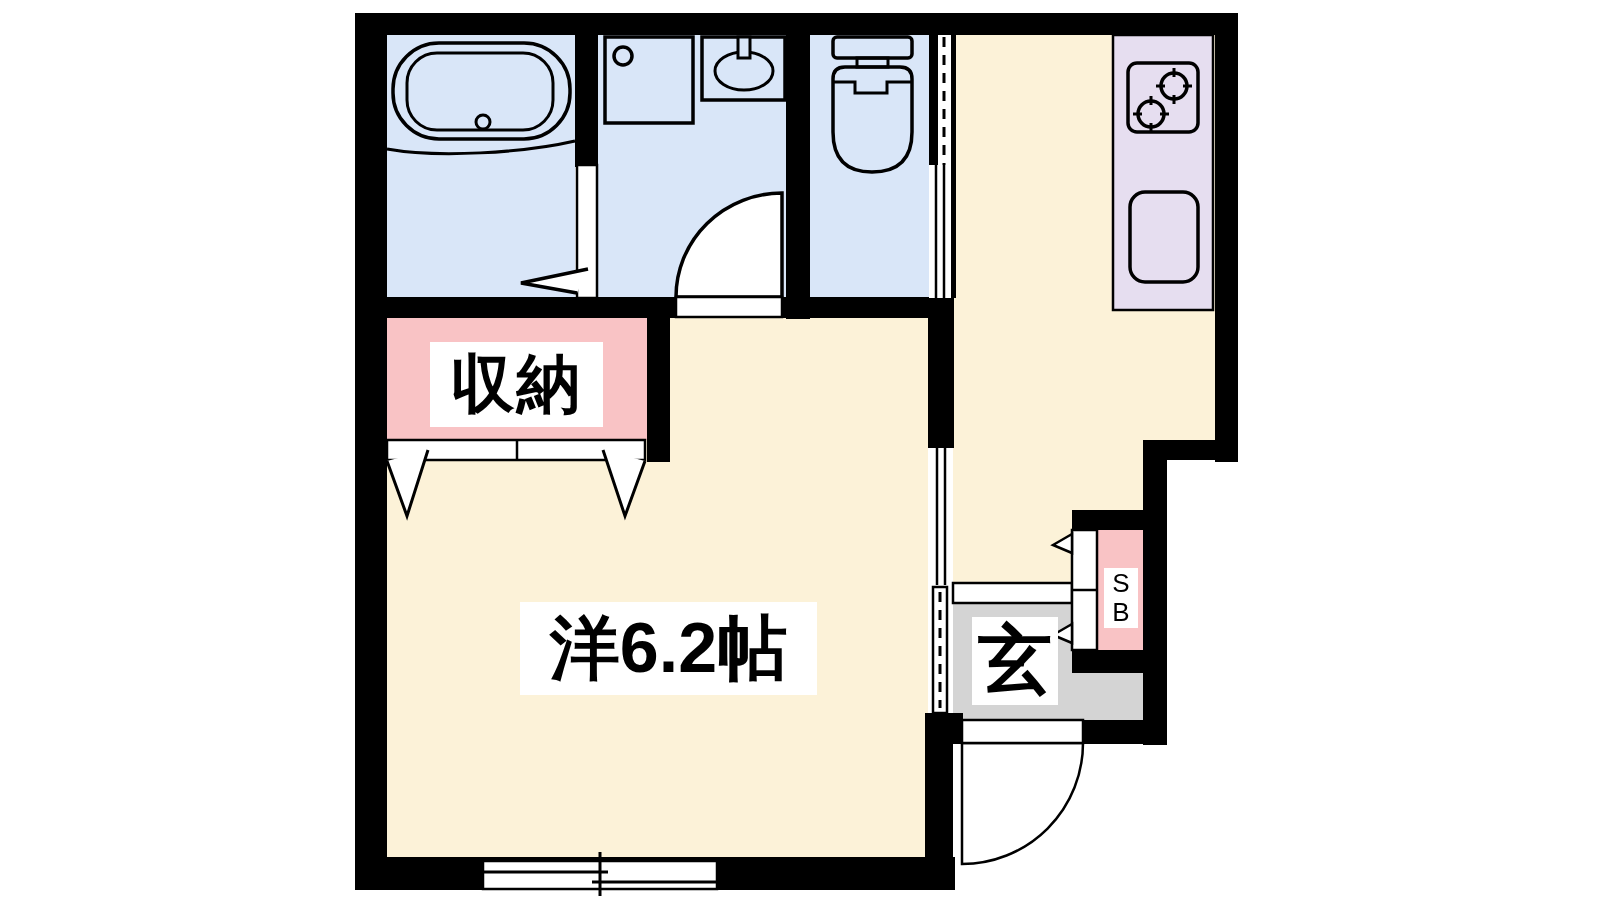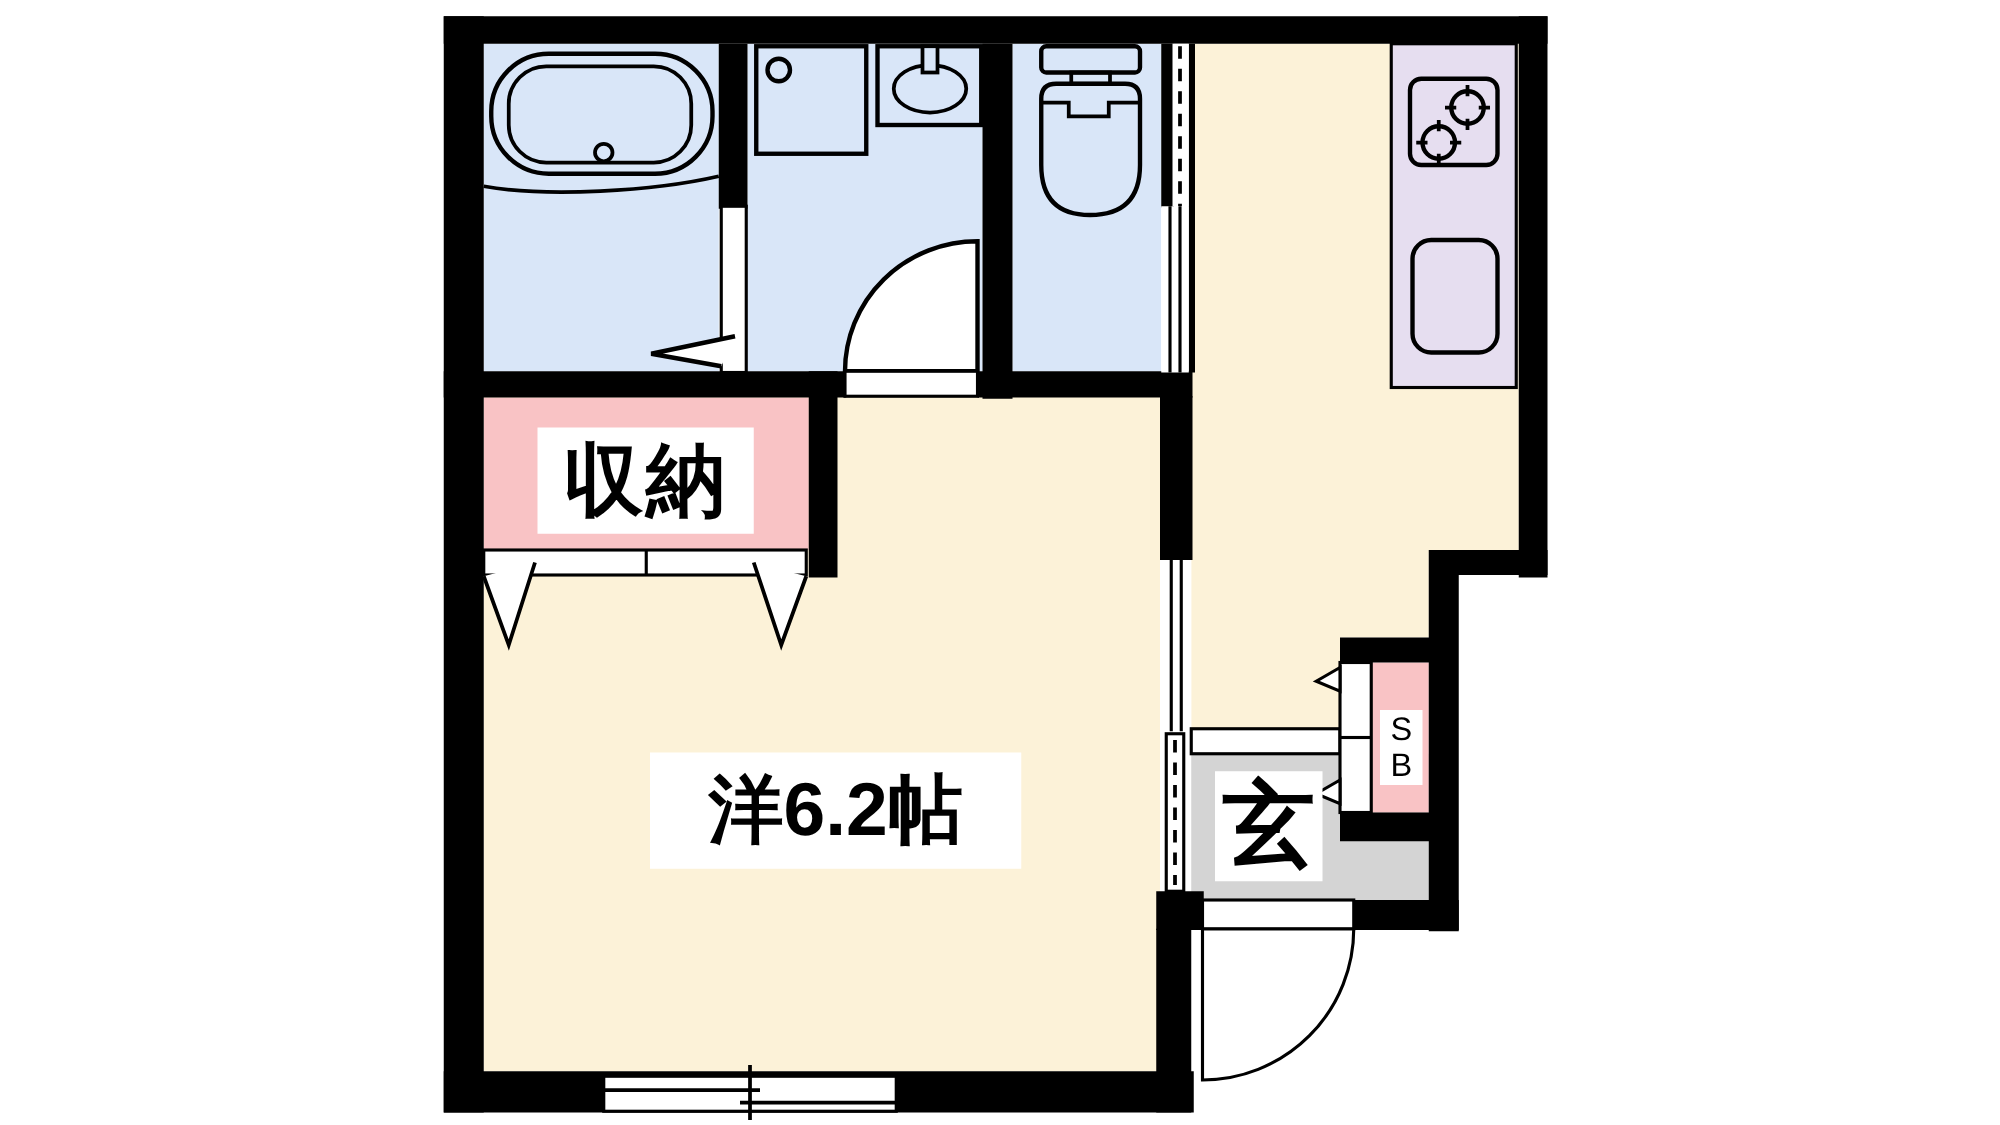--- a/index.html
+++ b/index.html
@@ -3,21 +3,21 @@
 <meta charset="utf-8">
 <style>
   html,body{margin:0;padding:0;background:#ffffff;}
   .stage{position:relative;width:1600px;height:900px;background:#ffffff;overflow:hidden;
          font-family:"Liberation Sans",sans-serif;}
   .stage svg{position:absolute;left:0;top:0;}
   .plan-label{position:absolute;display:flex;align-items:center;justify-content:center;
               background:#ffffff;color:#000;font-weight:bold;
               font-family:"Liberation Sans","DejaVu Sans",sans-serif;white-space:nowrap;}
   .label-closet{left:430px;top:342px;width:173px;height:85px;font-size:64px;letter-spacing:2px;}
-  .label-main{left:520px;top:602px;width:297px;height:93px;font-size:60px;}
+  .label-main{left:520px;top:602px;width:297px;height:93px;font-size:70px;}
   .label-entrance{left:972px;top:617px;width:86px;height:88px;font-size:74px;}
   .label-sb{left:1104px;top:568px;width:34px;height:60px;font-size:26px;font-weight:normal;
             flex-direction:column;line-height:29px;}
 </style>
 </head>
 <body>
 
 <div class="stage">
 <svg width="1600" height="900" viewBox="0 0 1600 900">
 

